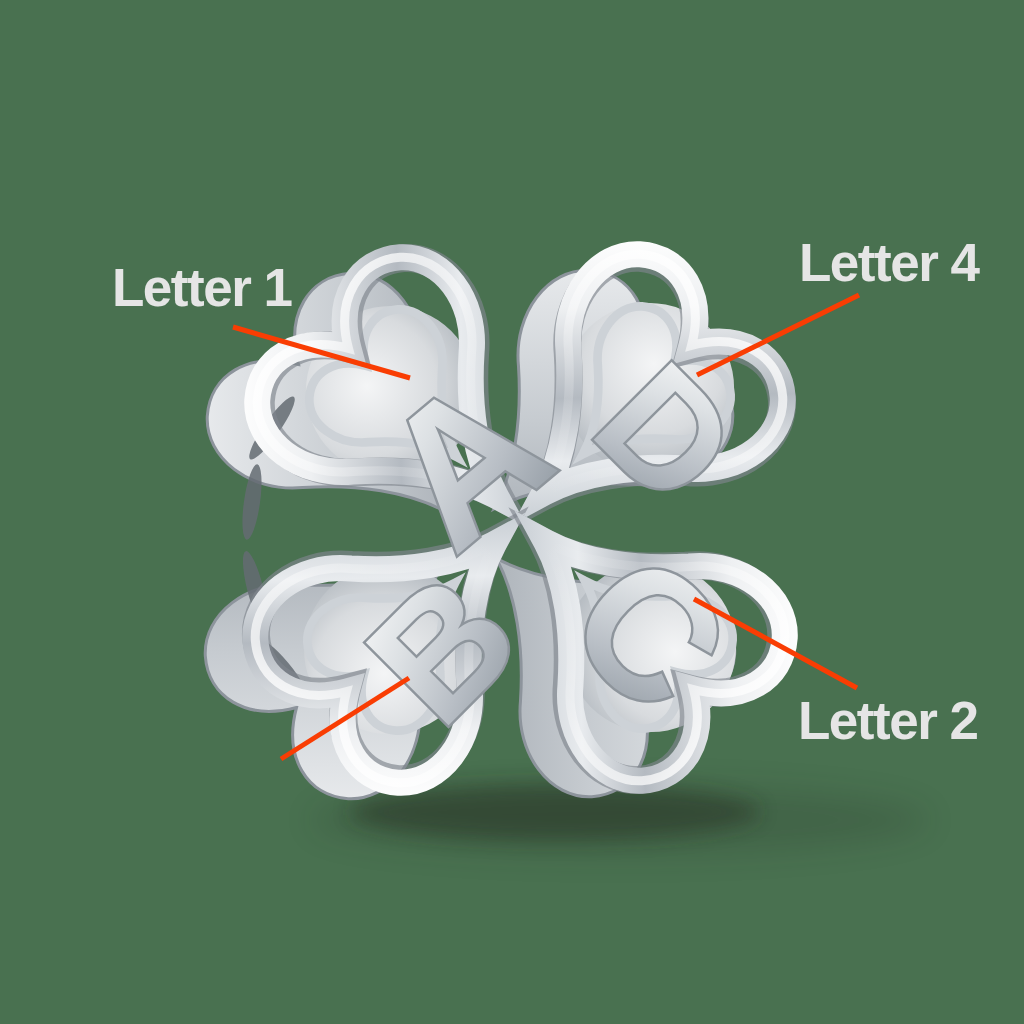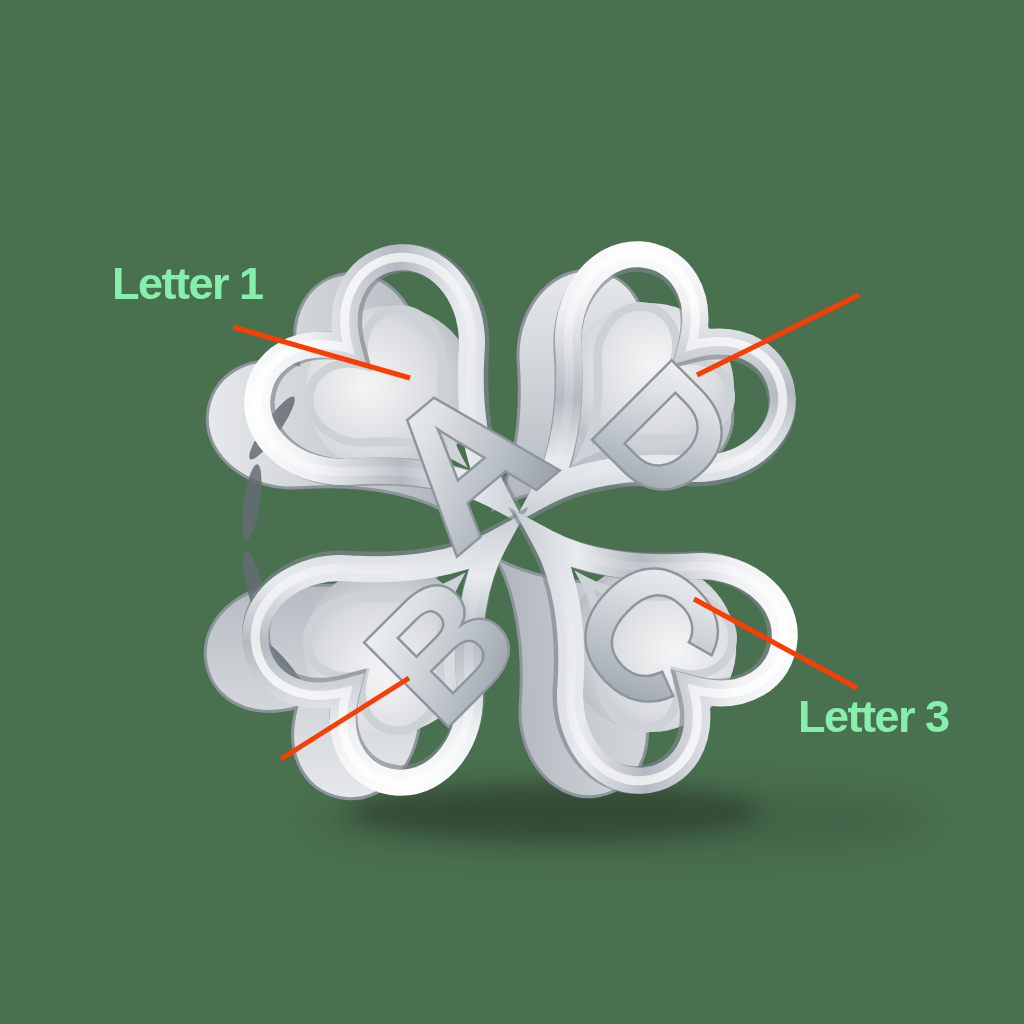--- a/index.html
+++ b/index.html
@@ -7,24 +7,24 @@
     position:relative;
     width:1024px;height:1024px;
     background:#497150;
     overflow:hidden;
     font-family:"Liberation Sans",sans-serif;
   }
   .charm-svg{position:absolute;left:0;top:0;width:1024px;height:1024px;display:block;}
   .label{
     position:absolute;
     font-weight:700;
-    font-size:45px;
+    font-size:53px;
     line-height:1;
     letter-spacing:-1.5px;
-    color:#86efac;
+    color:#e5e5e5;
     white-space:nowrap;
     user-select:none;
   }
   .label-1{left:112px;top:261px;}
   .label-2{left:146px;top:754px;}
   .label-3{left:798px;top:694px;}
   .label-4{left:799px;top:236px;}
   .charm-letter{
     font-family:"Liberation Sans",sans-serif;
     font-weight:700;
@@ -145,15 +145,16 @@
 
     <g stroke="#f93d03" stroke-width="5">
       <line x1="233" y1="327" x2="410" y2="378"></line>
       <line x1="281" y1="759" x2="409" y2="678"></line>
       <line x1="857" y1="688" x2="694" y2="599"></line>
       <line x1="859" y1="295" x2="697" y2="375"></line>
     </g>
   </svg>
 
   <div class="label label-1">Letter 1</div>
-  <div class="label label-3">Letter 3</div>
+  <div class="label label-3">Letter 2</div>
+  <div class="label label-4">Letter 4</div>
 
 </div>
 
 </body></html>

